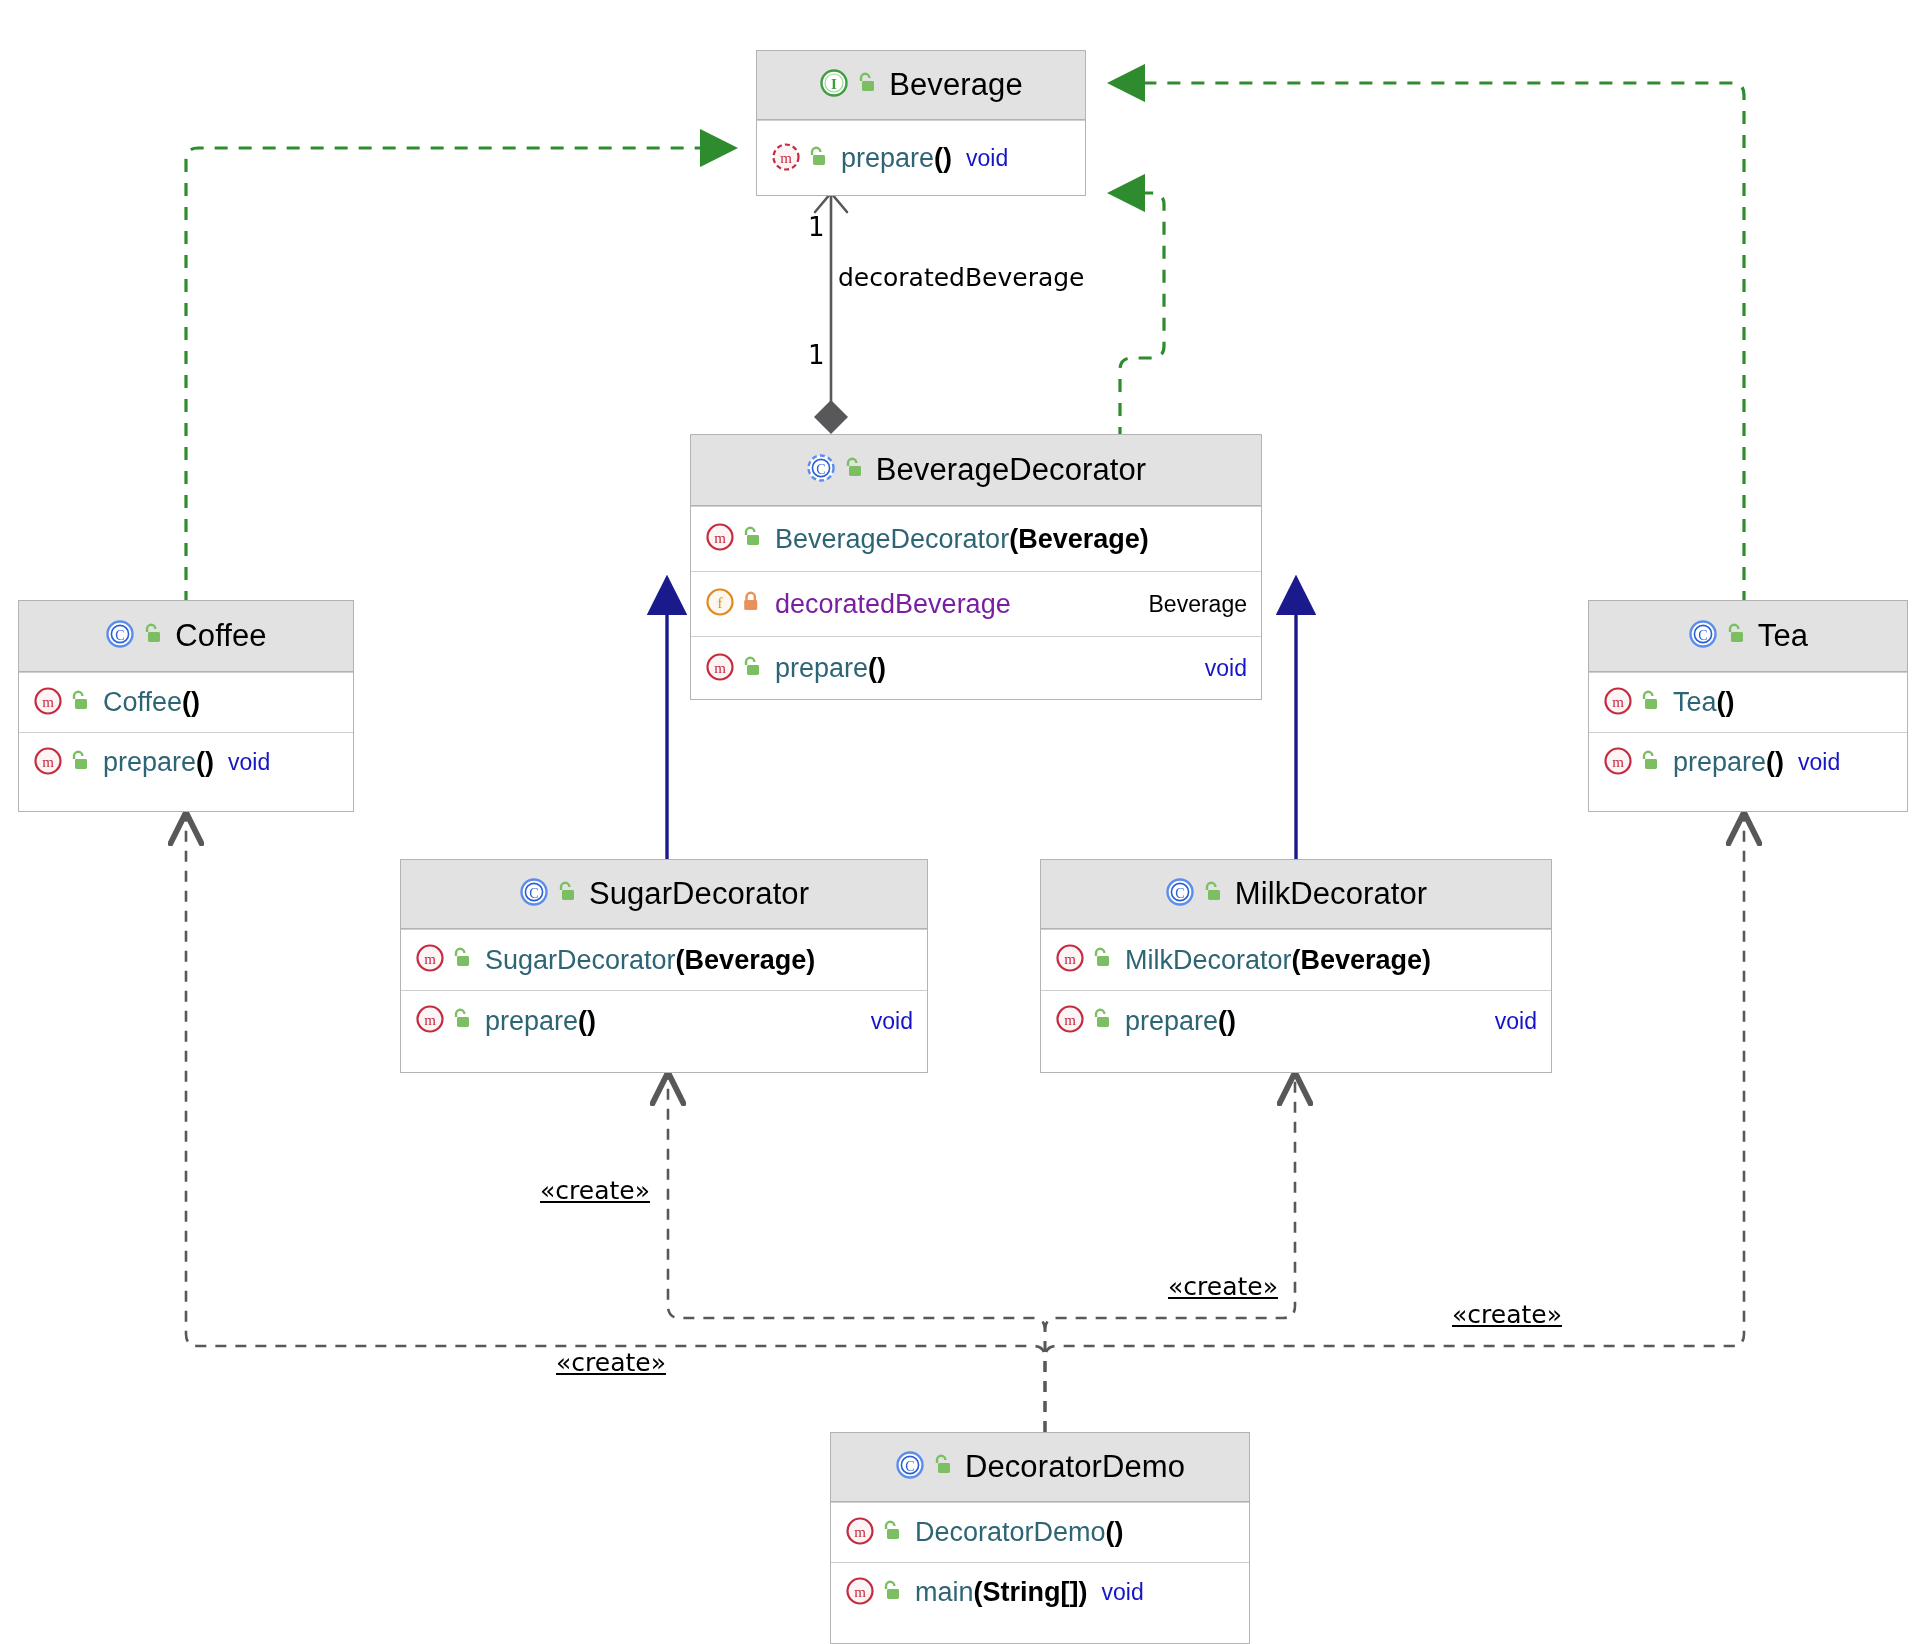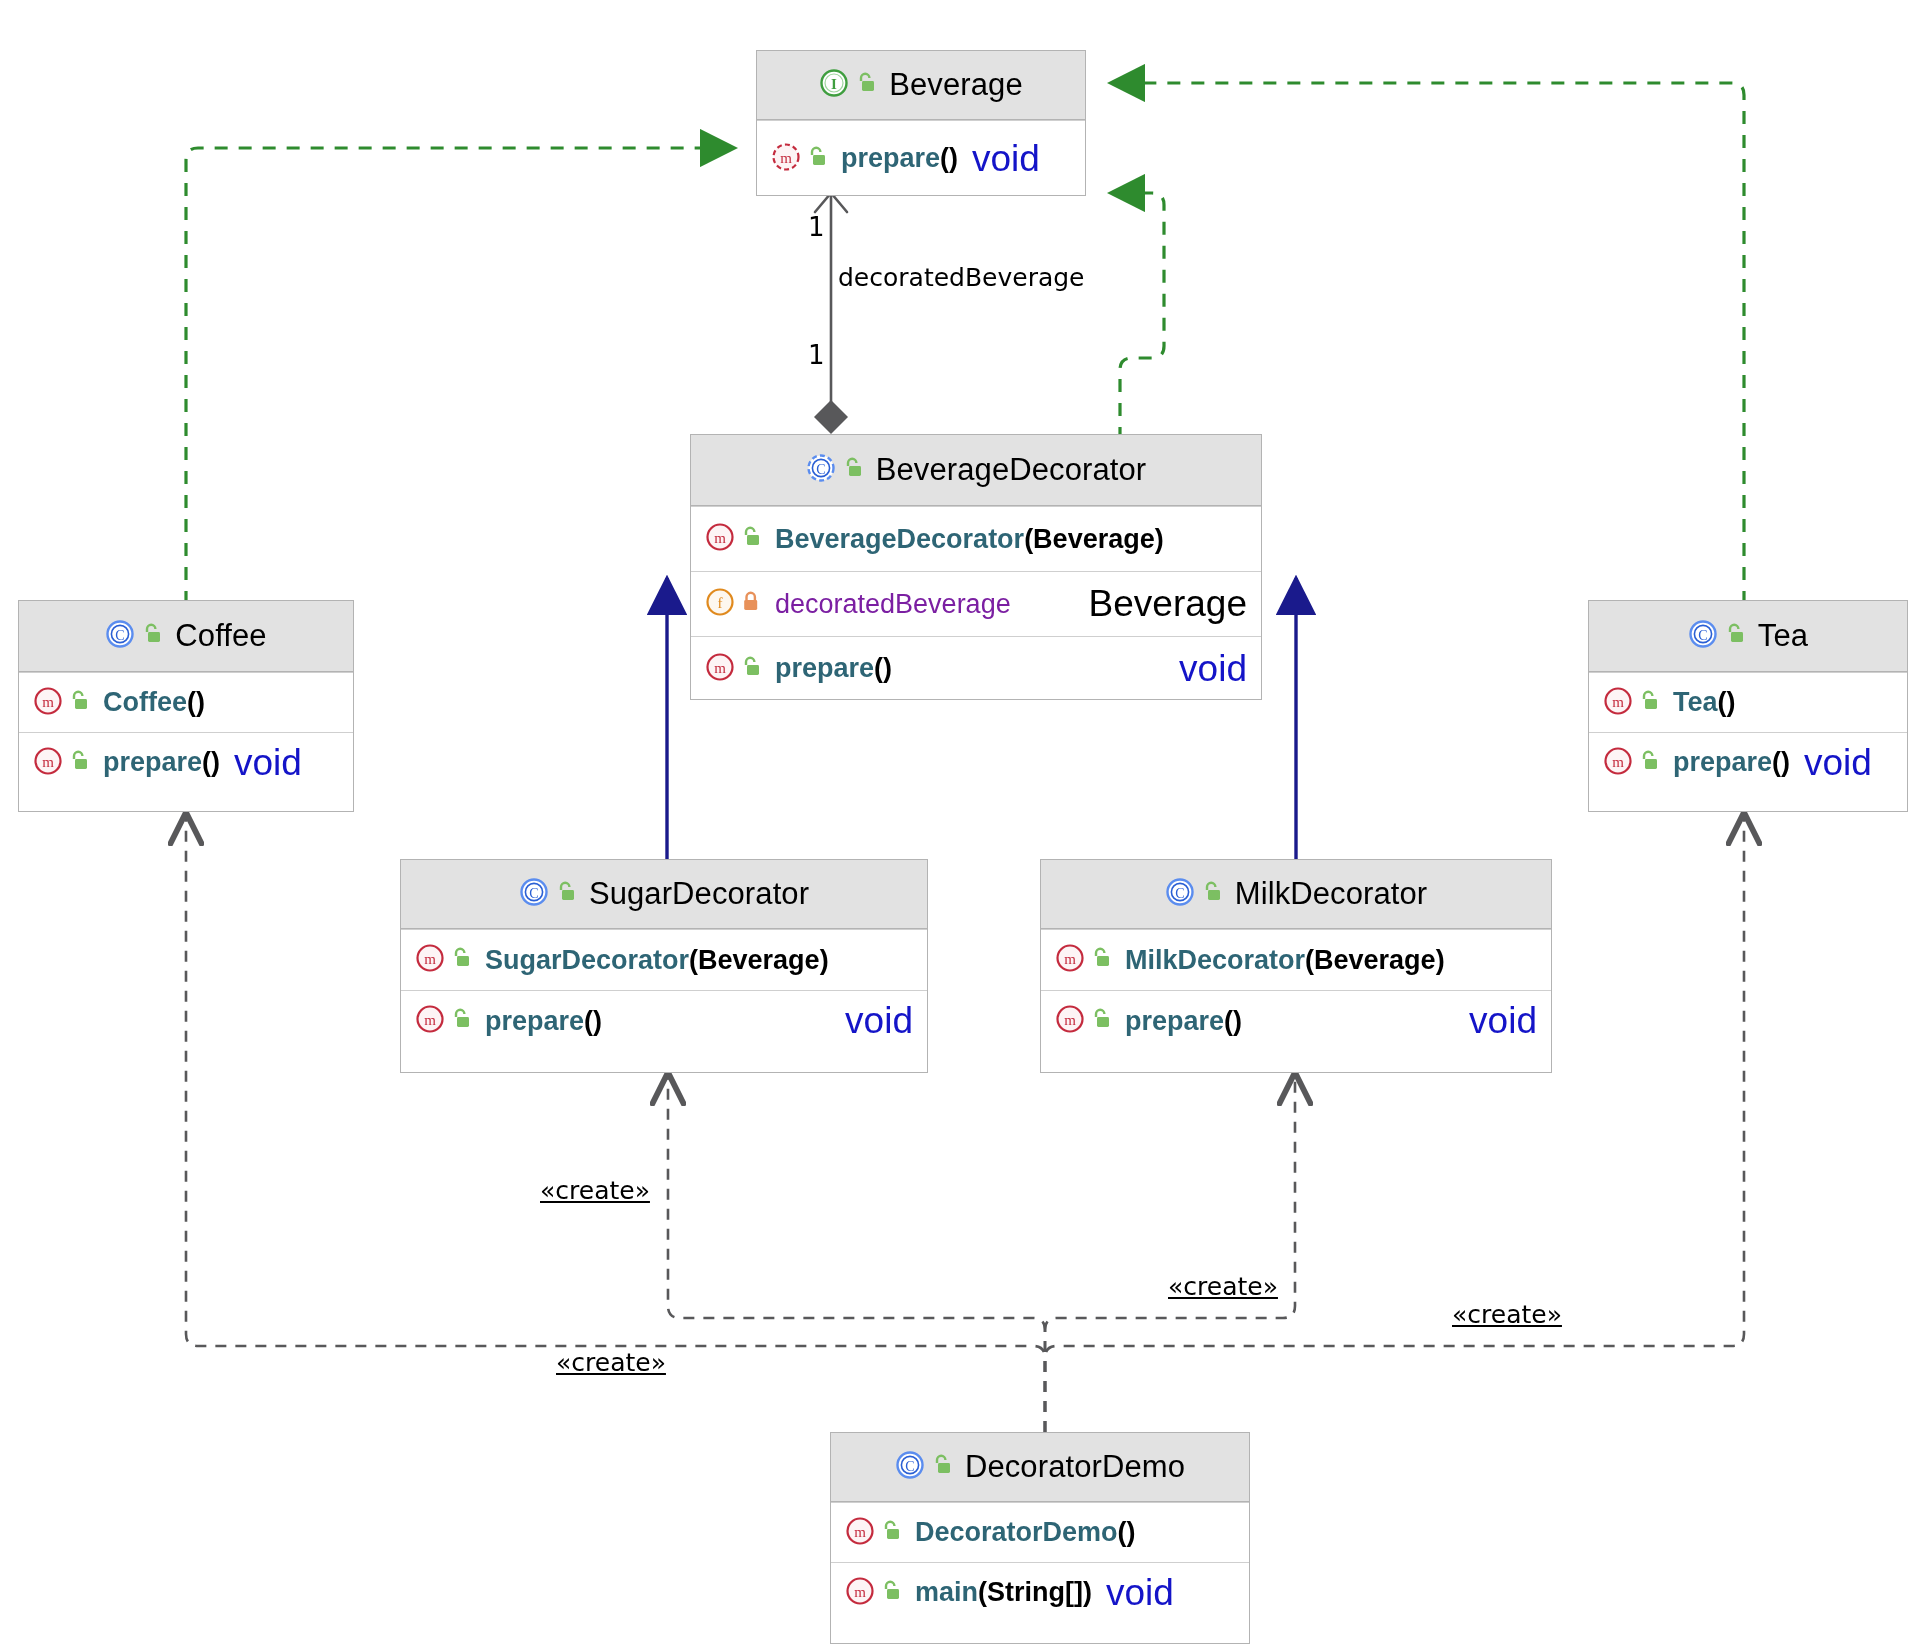--- a/index.html
+++ b/index.html
@@ -70,30 +70,30 @@
     gap: 5px;
     margin-right: 13px;
     flex: 0 0 auto;
   }
   .row .sig {
     font-size: 27px;
     white-space: nowrap;
     overflow: hidden;
   }
   .row .ret {
-    font-size: 37px;
+    font-size: 23px;
     color: #1414c8;
     white-space: nowrap;
     flex: 0 0 auto;
   }
   .row .ret.typ-black { color: #000000; }
   .row .spacer { flex: 1 1 auto; min-width: 14px; }
   .row .spacer.tight { flex: 0 0 14px; }
 
-  .nm-method { color: #2e6575; font-weight: bold; }
+  .nm-method { color: #2e6575; }
   .nm-field  { color: #7b1fa2; }
   .paren     { color: #000000; font-weight: bold; }
 
   
   .ico { display: inline-block; vertical-align: middle; flex: 0 0 auto; }
 
   
   .elabel {
     position: absolute;
     font-size: 25px;

